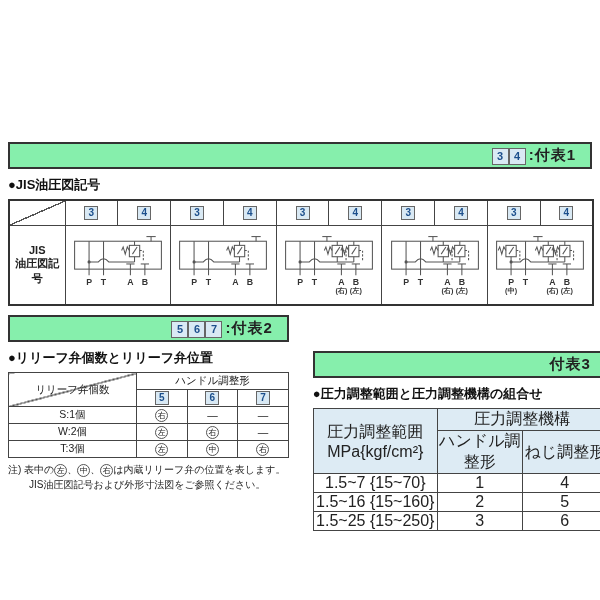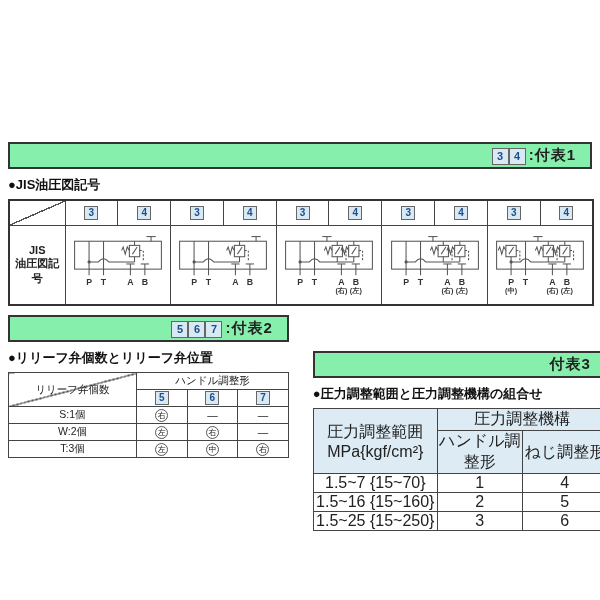--- a/index.html
+++ b/index.html
@@ -300,20 +300,24 @@
             </tr>
             <tr>
               <td>T:3個</td>
               <td><span class="circ">左</span></td>
               <td><span class="circ">中</span></td>
               <td><span class="circ">右</span></td>
             </tr>
           </tbody>
 
       </table>
+      <div class="note">
+        <div id="t2note1">注) 表中の<span class="circ">左</span>、<span class="circ">中</span>、<span class="circ">右</span>は内蔵リリーフ弁の位置を表します。</div>
+        <div class="l2">JIS油圧図記号および外形寸法図をご参照ください。</div>
+      </div>
     </div>
 
     <div class="colR">
       <div class="titlebox">
         <span class="ttext">付表3</span>
       </div>
       <div class="bullet">●圧力調整範囲と圧力調整機構の組合せ</div>
       <table class="t t3">
         <colgroup>
             <col style="width:124px">

